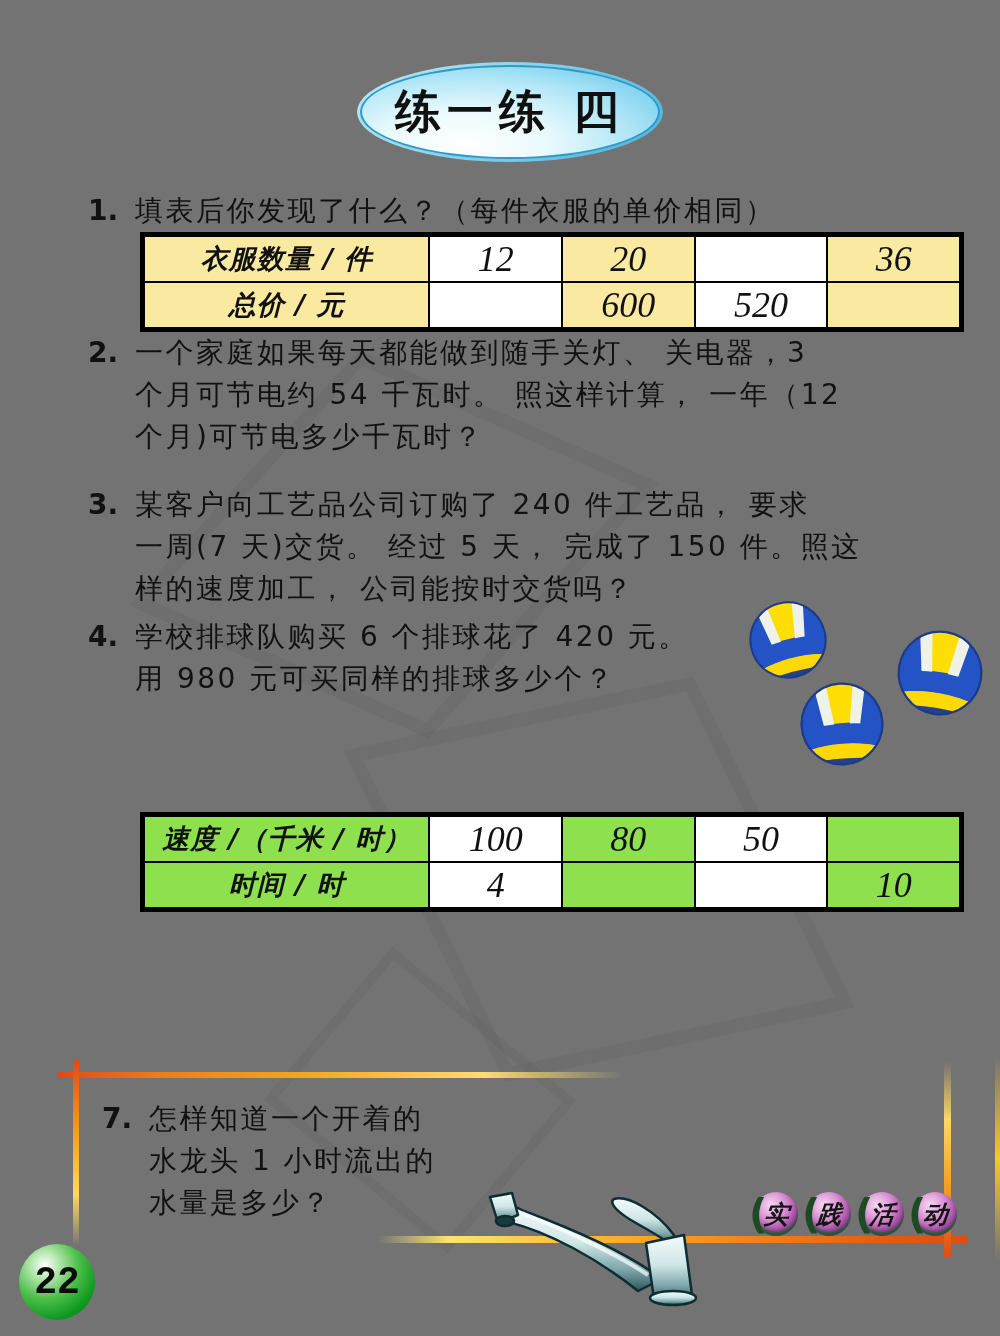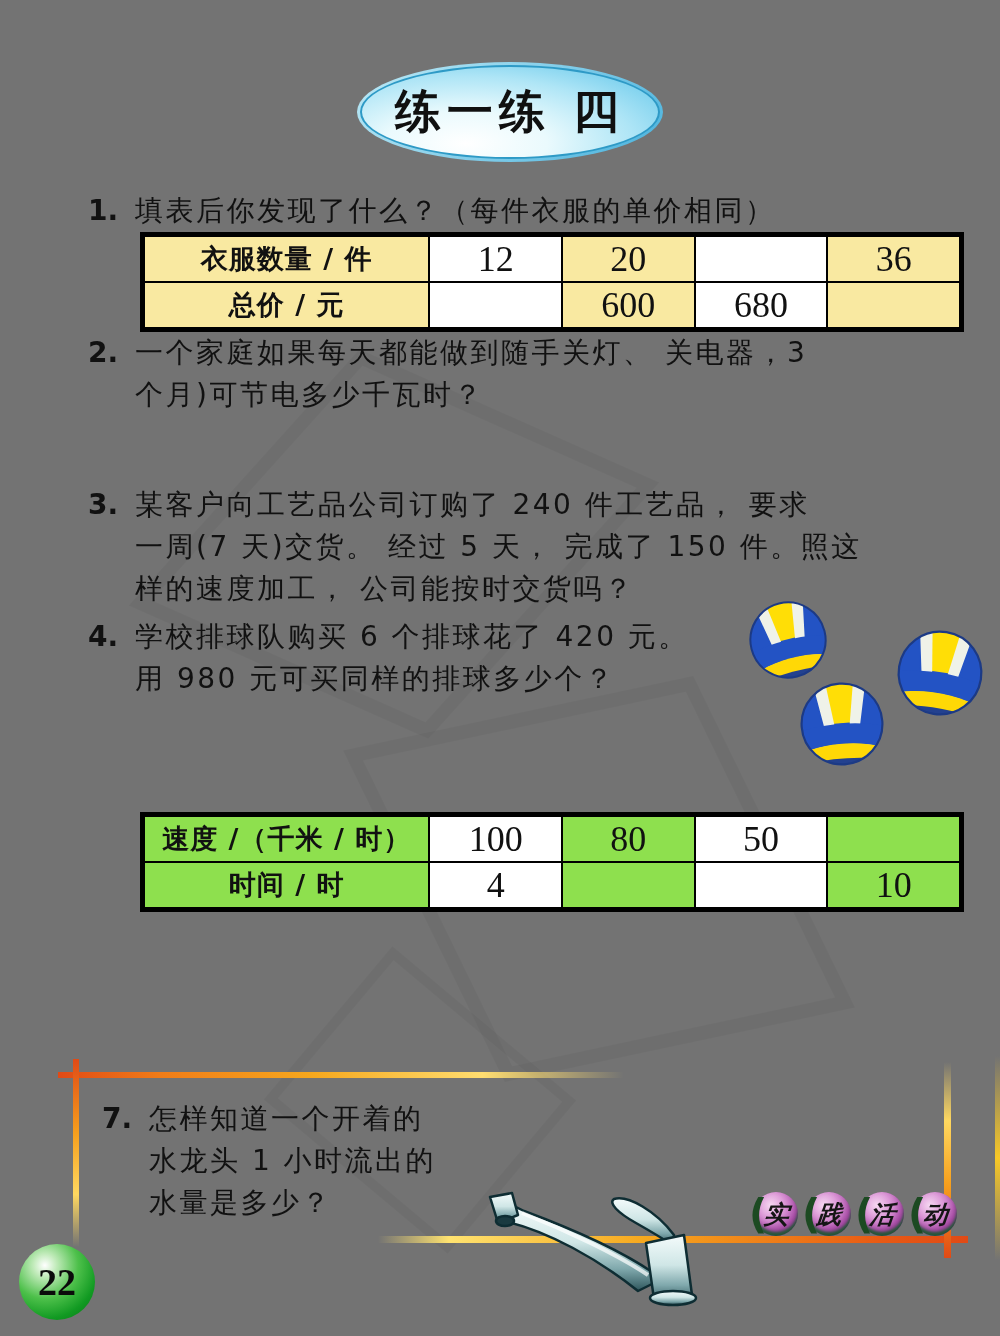--- a/index.html
+++ b/index.html
@@ -20,21 +20,21 @@
         display:flex;align-items:center;justify-content:center;}
   .oval-in span{font-size:46px;font-weight:bold;letter-spacing:6px;color:#101010;}
 
   
   .q{position:absolute;left:88px;width:880px;font-size:28px;letter-spacing:2.5px;line-height:42px;}
   .q .qnum{display:inline-block;min-width:47px;font-weight:bold;letter-spacing:0;}
   .q .cont{padding-left:47px;}
   .q7{left:102px;}
 
   
-  .tblwrap{position:absolute;left:140px;width:818px;border:3px solid #000;background:#fff;}
+  .tblwrap{position:absolute;left:140px;width:818px;border:3px solid #000;background:#fff;font-style:italic;}
   table.tbl{border-collapse:collapse;width:100%;table-layout:fixed;}
   table.tbl td{border:2px solid #000;height:41px;text-align:center;vertical-align:middle;overflow:hidden;}
   table.tbl td.h{font-weight:bold;font-size:27px;letter-spacing:1px;}
   table.tbl td.d{font-family:"Liberation Serif",serif;font-size:36px;}
   .t1 td:nth-child(1),.t1 td:nth-child(3),.t1 td:nth-child(5){background:#f9e9a1;}
   .t2 td:nth-child(1),.t2 td:nth-child(3),.t2 td:nth-child(5){background:#8ee04e;}
 
   
   .vb{position:absolute;}
   .vb1{left:748px;top:600px;width:80px;height:80px;transform:rotate(-14deg);}
@@ -63,21 +63,21 @@
      background:radial-gradient(circle at 38% 30%, #f6d8f2 0%, #dd9ad8 32%, #b75ab5 65%, #8a3490 100%);
      box-shadow:inset 0 -4px 3px rgba(18,92,40,0.85), inset -2px -7px 8px rgba(110,28,110,0.45);
      display:flex;align-items:center;justify-content:center;}
   .badge .ch{font-size:25px;font-weight:bold;font-style:italic;color:#151515;transform:skewX(-6deg);}
   .badge .paren{position:absolute;left:-5px;top:1px;font-size:40px;font-weight:bold;color:#1c4a22;line-height:42px;}
 
   
   .pageball{position:absolute;left:19px;top:1244px;width:76px;height:76px;border-radius:50%;
      background:radial-gradient(circle at 34% 28%, #ffffff 0%, #bfeab8 16%, #4dc04a 45%, #119a22 72%, #067014 100%);
      display:flex;align-items:center;justify-content:center;}
-  .pageball span{font-size:38px;font-weight:bold;color:#0b0b0b;font-family:Liberation Serif, serif;}
+  .pageball span{font-size:38px;font-weight:bold;color:#0b0b0b;font-family:Liberation Mono, monospace;}
 </style>
 </head>
 <body>
 
 <div class="page">
 
   <div class="wm wm1"></div>
   <div class="wm wm2"></div>
   <div class="wm wm3"></div>
 
@@ -105,29 +105,30 @@
         <td class="h">衣服数量 / 件</td>
         <td class="d">12</td>
         <td class="d">20</td>
         <td class="d"></td>
         <td class="d">36</td>
       </tr>
       <tr>
         <td class="h">总价 / 元</td>
         <td class="d"></td>
         <td class="d">600</td>
-        <td class="d">680</td>
+        <td class="d">520</td>
         <td class="d"></td>
       </tr>
     </tbody>
       </table>
   </div>
 
   <div class="q" style="top:332px">
     <div><span class="qnum">2.</span><span>一个家庭如果每天都能做到随手关灯、 关电器，3</span></div>
+    <div class="cont">个月可节电约 54 千瓦时。 照这样计算， 一年（12</div>
     <div class="cont">个月)可节电多少千瓦时？</div>
   </div>
 
   <div class="q" style="top:484px">
     <div><span class="qnum">3.</span><span>某客户向工艺品公司订购了 240 件工艺品， 要求</span></div>
     <div class="cont">一周(7 天)交货。 经过 5 天， 完成了 150 件。照这</div>
     <div class="cont">样的速度加工， 公司能按时交货吗？</div>
   </div>
 
   <div class="q" style="top:616px;width:700px">

